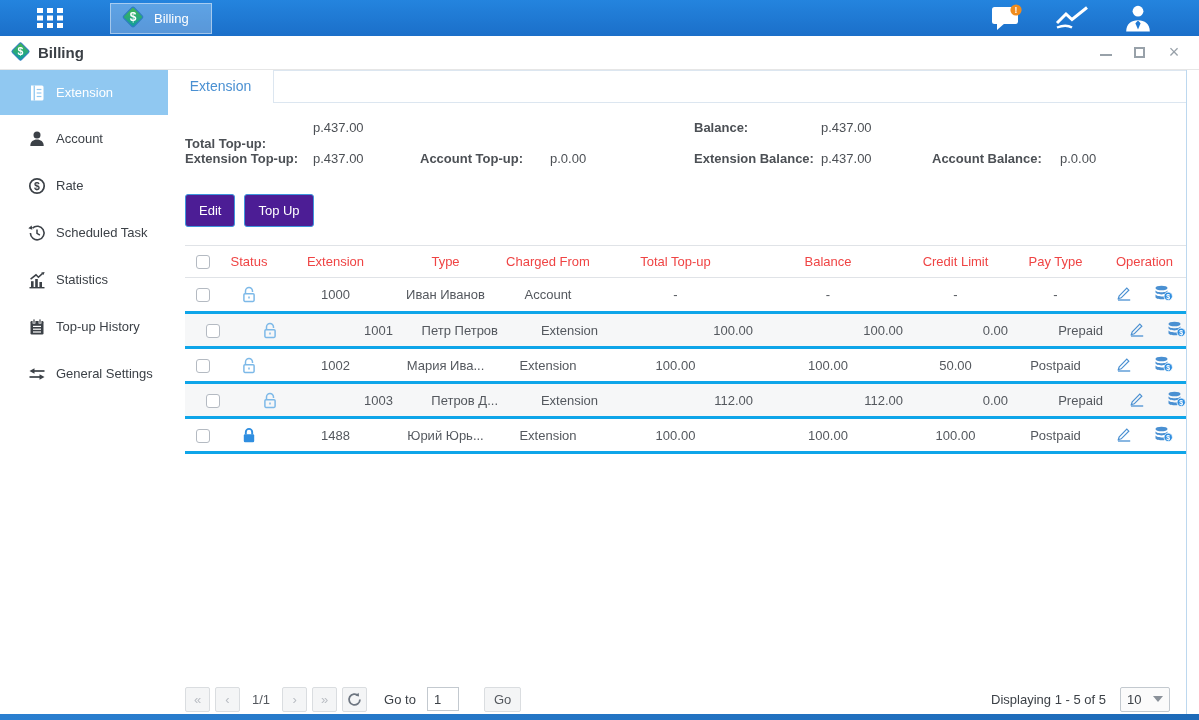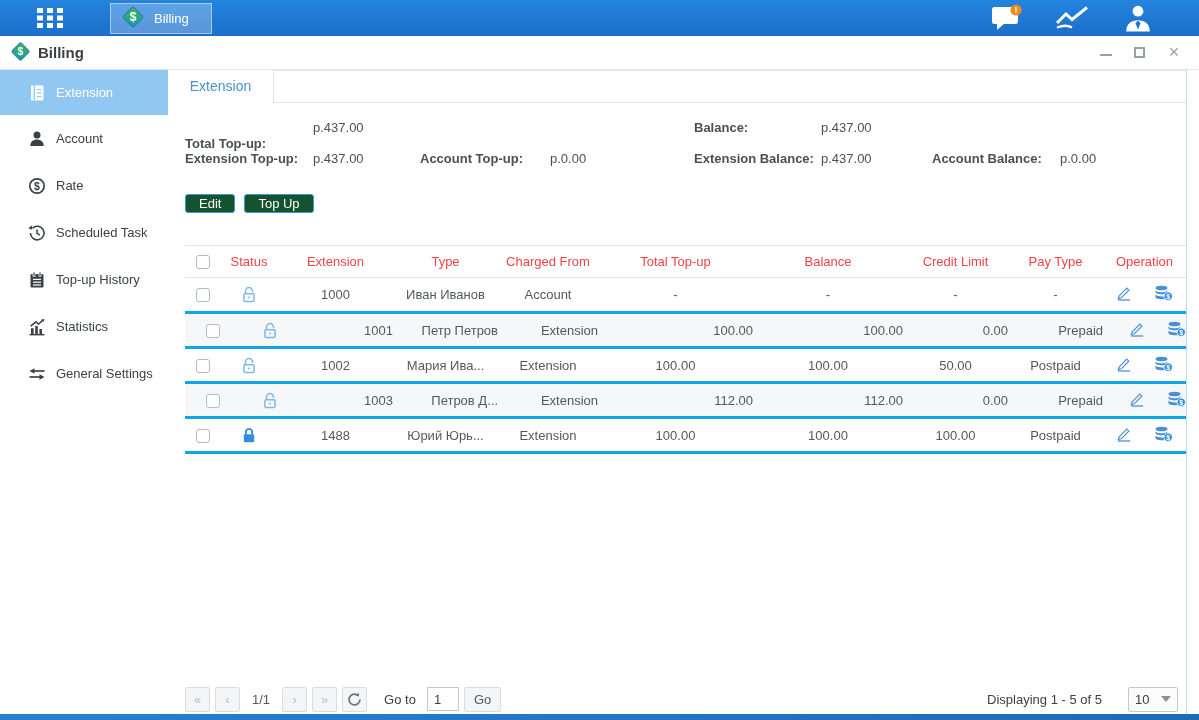--- a/index.html
+++ b/index.html
@@ -50,22 +50,22 @@
   .tab-filler { flex:1; border-top:1px solid #dce6f0; border-bottom:1px solid #dce6f0; }
 
   
   .summary { position:absolute; top:46px; left:0; width:100%; height:66px; }
   .sum-item { position:absolute; white-space:nowrap; }
   .sum-label { font-weight:bold; color:#4c5055; }
   .sum-value { color:#4c5055; }
 
   
   .actions { position:absolute; top:124px; left:17px; display:flex; gap:9px; }
-  .btn-blue { background:#14532d; color:#fff; border:1px solid #3e96db; border-radius:3px;
-    height:19px; padding:0 13px; font-size:13px; font-family:inherit; cursor:pointer; }
+  .btn-blue { background:#4c1d95; color:#fff; border:1px solid #3e96db; border-radius:3px;
+    height:33px; padding:0 13px; font-size:13px; font-family:inherit; cursor:pointer; }
 
   
   .grid-table { position:absolute; top:175px; left:17px; width:1001px; border-collapse:collapse; table-layout:fixed; }
   .grid-table th { height:32px; font-weight:normal; color:#ef4444; border-top:1px solid #e0e3e7;
     border-bottom:1px solid #e0e3e7; text-align:center; }
   .grid-table td { height:35px; text-align:center; border-bottom:3px solid #0ea5e9; color:#54585e; }
   .grid-table tr.alt td { background:#f6f7f8;text-align:right; }
   .checkbox { width:14px; height:14px; border:1px solid #b4bac2; border-radius:3px; background:#fff;
     display:inline-block; vertical-align:middle; cursor:pointer; }
   .status-cell svg { display:none; vertical-align:middle; }
@@ -74,23 +74,23 @@
 
   
   .pagination { position:absolute; top:614px; left:0; width:100%; height:30px; display:flex; align-items:center; }
   .pg-left { display:flex; align-items:center; gap:5px; margin-left:17px; }
   .pg-btn { width:25px; height:25px; background:#f4f5f6; border:1px solid #dadde0; border-radius:2px;
     color:#b9bdc3; font-size:13px; display:inline-flex; align-items:center; justify-content:center; cursor:pointer; }
   .pg-indicator { color:#54585e; padding:0 7px; }
   .goto-label { margin:0 6px 0 12px; color:#3c4147; }
   .goto-input { width:32px; height:24px; border:1px solid #c3c9cf; text-align:left; padding-left:6px;
     font-family:inherit; font-size:13px; color:#3c4147; }
-  .go-btn { height:25px; padding:0 9px; margin-left:0; background:#f4f5f6; border:1px solid #dadde0;
+  .go-btn { height:25px; padding:0 9px; margin-left:20px; background:#f4f5f6; border:1px solid #dadde0;
     border-radius:2px; color:#54585e; font-family:inherit; font-size:13px; cursor:pointer; }
-  .pg-right { margin-left:auto; display:flex; align-items:center; gap:26px; margin-right:8px; }
+  .pg-right { margin-left:auto; display:flex; align-items:center; gap:14px; margin-right:16px; }
   .displaying { color:#3c4147; }
   .page-size-select { width:50px; height:25px; background:#fbfbfb; border:1px solid #c3c9cf; border-radius:2px;
     display:flex; align-items:center; padding:0 6px; cursor:pointer; color:#3c4147; }
   .caret { margin-left:auto; width:0; height:0; border-left:5px solid transparent; border-right:5px solid transparent;
     border-top:6px solid #8a9199; }
 
   
   .bottom-strip { position:absolute; bottom:0; left:0; width:100%; height:6px;
     background:linear-gradient(90deg,#2a7fd0,#1d6ab8); }
 
@@ -223,44 +223,44 @@
             <path d="M2.4 9a6.8 6.8 0 1 0 2.1-4.9" fill="none" stroke="currentColor" stroke-width="1.6"></path>
             <path d="M3.7 1.4 l.6 4.3-4-1.4z" fill="currentColor"></path>
             <path d="M9 5.4v4l2.9 1.7" fill="none" stroke="currentColor" stroke-width="1.5"></path>
           </svg>
         </span>
         <span>Scheduled Task</span>
       </div>
       <div class="side-item">
         <span class="s-icon">
           <svg viewBox="0 0 18 18" width="18" height="18">
+            <path d="M1.5 16.7h15" stroke="currentColor" stroke-width="1.4"></path>
+            <rect x="3" y="10.2" width="2.6" height="6" fill="currentColor"></rect>
+            <rect x="7.2" y="8" width="2.6" height="8.2" fill="currentColor"></rect>
+            <rect x="11.4" y="11" width="2.6" height="5.2" fill="currentColor"></rect>
+            <path d="M2.6 8.2 L8 3.8l2.4 2.4L14.6 2.4" fill="none" stroke="currentColor" stroke-width="1.5"></path>
+            <path d="M16.6 1 l-3.4.5 2.3 2.5z" fill="currentColor"></path>
+          </svg>
+        </span>
+        <span>Statistics</span>
+      </div>
+      <div class="side-item">
+        <span class="s-icon">
+          <svg viewBox="0 0 18 18" width="18" height="18">
             <rect x="2.5" y="3" width="13" height="13.5" rx="1.2" fill="currentColor"></rect>
             <rect x="5" y="1" width="2" height="4.2" fill="currentColor" stroke="var(--icon-bg)" stroke-width="0.8"></rect>
             <rect x="11" y="1" width="2" height="4.2" fill="currentColor" stroke="var(--icon-bg)" stroke-width="0.8"></rect>
             <g stroke="var(--icon-bg)" stroke-width="1.2">
               <line x1="5" y1="8.4" x2="13" y2="8.4"></line>
                 <line x1="5" y1="11.2" x2="13" y2="11.2"></line>
                 <line x1="5" y1="14" x2="13" y2="14"></line>
             </g>
           </svg>
         </span>
         <span>Top-up History</span>
-      </div>
-      <div class="side-item">
-        <span class="s-icon">
-          <svg viewBox="0 0 18 18" width="18" height="18">
-            <path d="M1.5 16.7h15" stroke="currentColor" stroke-width="1.4"></path>
-            <rect x="3" y="10.2" width="2.6" height="6" fill="currentColor"></rect>
-            <rect x="7.2" y="8" width="2.6" height="8.2" fill="currentColor"></rect>
-            <rect x="11.4" y="11" width="2.6" height="5.2" fill="currentColor"></rect>
-            <path d="M2.6 8.2 L8 3.8l2.4 2.4L14.6 2.4" fill="none" stroke="currentColor" stroke-width="1.5"></path>
-            <path d="M16.6 1 l-3.4.5 2.3 2.5z" fill="currentColor"></path>
-          </svg>
-        </span>
-        <span>Statistics</span>
       </div>
       <div class="side-item">
         <span class="s-icon">
           <svg viewBox="0 0 18 18" width="18" height="18">
             <path d="M5.5 6 H16.5" stroke="currentColor" stroke-width="1.7"></path>
             <path d="M6.5 3.2 L1.5 6 l5 2.8z" fill="currentColor"></path>
             <path d="M1.5 12 H12.5" stroke="currentColor" stroke-width="1.7"></path>
             <path d="M11.5 9.2 L16.5 12 l-5 2.8z" fill="currentColor"></path>
           </svg>
         </span>

